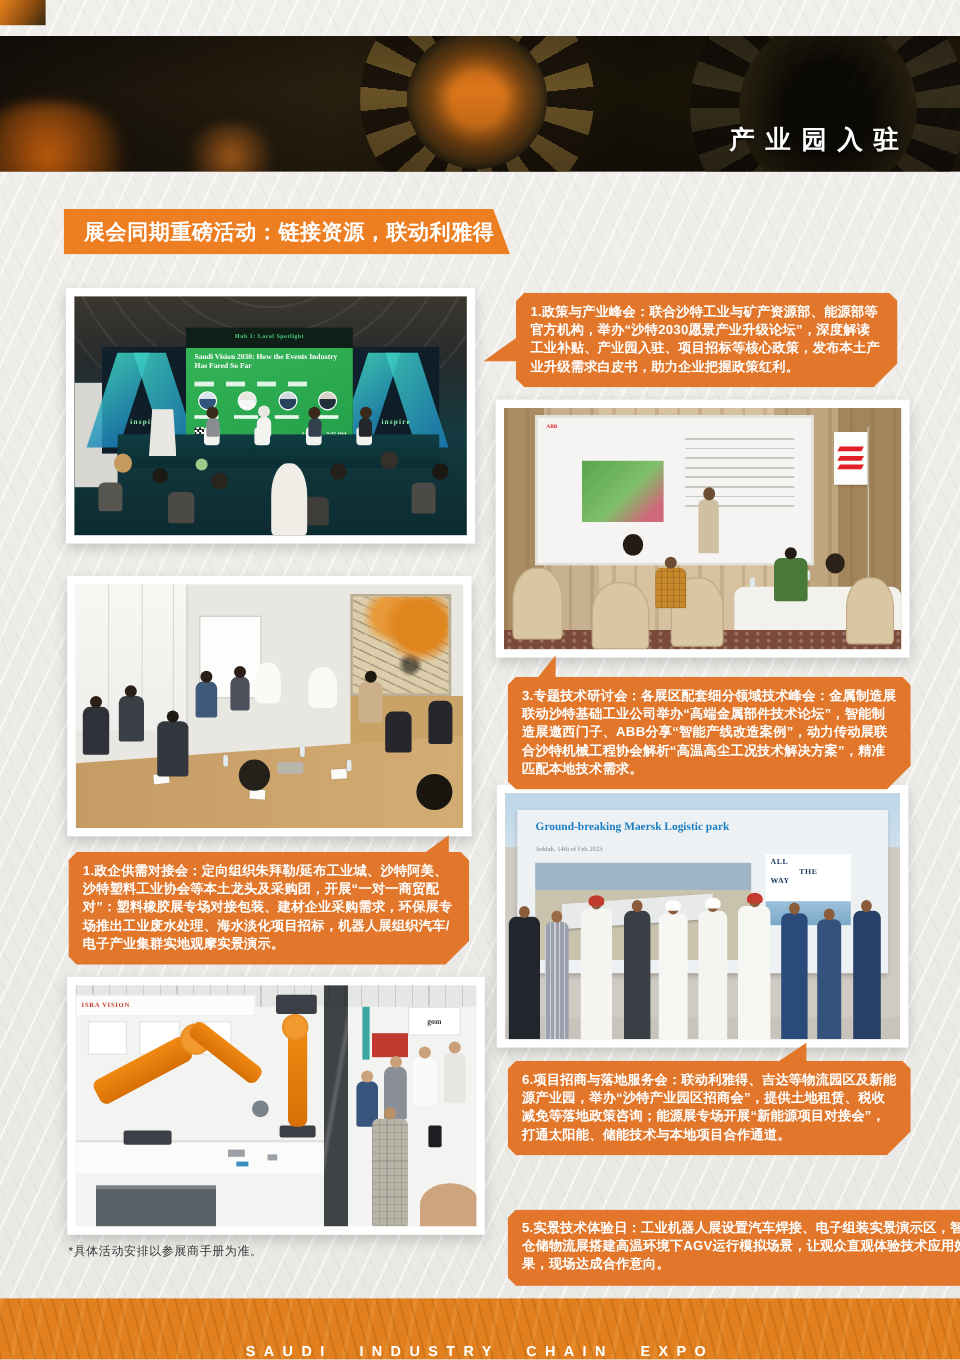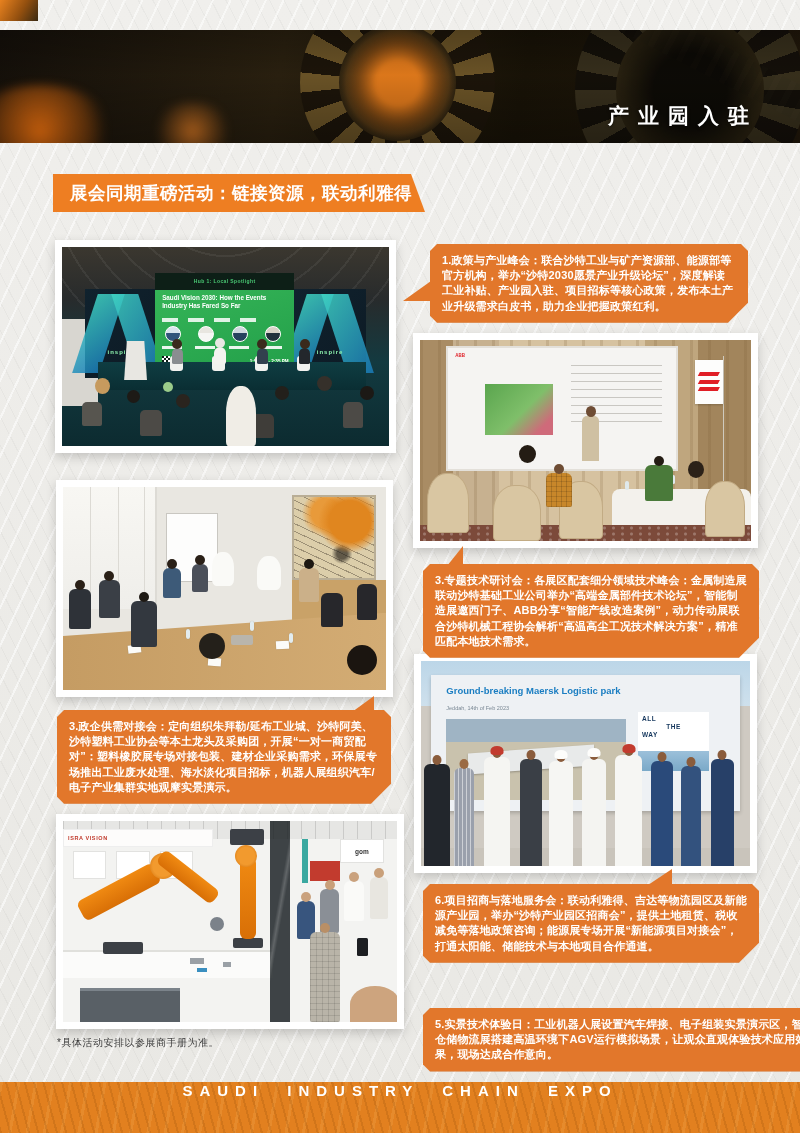--- a/index.html
+++ b/index.html
@@ -51,21 +51,21 @@
     letter-spacing:9px;text-shadow:0 1px 3px rgba(0,0,0,.6);}
 
   
   .banner{left:53px;top:174px;width:372px;height:38px;background:var(--banner-orange);
     clip-path:polygon(0 0,calc(100% - 14px) 0,100% 100%,0 100%);
     display:flex;align-items:center;padding-left:17px;
     color:#fff;font-weight:bold;font-size:17.5px;letter-spacing:.5px;}
 
   
   .photo{background:#fff;padding:7px;box-shadow:0 4px 10px rgba(0,0,0,.18);}
-  .scene{position:relative;width:100%;height:100%;overflow:hidden;}
+  .scene{position:relative;width:100%;height:100%;overflow:hidden;font-family:Liberation Serif, serif;}
   .ph1{left:55px;top:240px;width:341px;height:213px;}
   .ph2{left:413px;top:333px;width:345px;height:215px;}
   .ph3{left:56px;top:480px;width:337px;height:217px;}
   .ph4{left:414px;top:654px;width:343px;height:219px;}
   .ph5{left:56px;top:814px;width:348px;height:215px;}
 
   
   .obox{background:var(--orange);color:#fff;font-weight:bold;font-size:11px;
     line-height:1.38;letter-spacing:.2px;padding:9px 12px;
     clip-path:polygon(7px 0,calc(100% - 7px) 0,100% 7px,100% calc(100% - 20px),calc(100% - 20px) 100%,7px 100%,0 calc(100% - 7px),0 7px);
@@ -81,22 +81,22 @@
   .ptr-b3{left:352px;top:696px;border-bottom:16px solid var(--orange);border-left:22px solid transparent;}
   .ptr-b4{left:648px;top:869px;border-bottom:16px solid var(--orange);border-left:24px solid transparent;}
 
   .footnote{left:57px;top:1036px;font-size:10px;color:#3a3a3a;letter-spacing:.5px;}
 
   
   .footer{left:0;top:1082px;width:800px;height:51px;background:var(--footer-orange);
     background-image:
       repeating-linear-gradient(75deg, rgba(120,60,0,.16) 0 2px, transparent 2px 9px),
       repeating-linear-gradient(100deg, rgba(255,200,120,.15) 0 3px, transparent 3px 17px);
-    display:flex;align-items:flex-start;justify-content:center;
-    color:#fff;font-weight:bold;font-size:15px;letter-spacing:7px;word-spacing:12px;}
+    display:flex;align-items:flex-end;justify-content:center;
+    color:#fff;font-weight:bold;font-size:12px;letter-spacing:7px;word-spacing:12px;}
 
   
   .fig{position:absolute;border-radius:6px 6px 2px 2px;}
   .fig::before{content:"";position:absolute;left:50%;transform:translateX(-50%);
     top:-9px;width:10px;height:10px;border-radius:50%;background:var(--head,#2a2118);}
   .head{position:absolute;border-radius:50%;}
 
   
   .p1{background:linear-gradient(180deg,#3b372f 0%,#282b2c 26%,#133a40 58%,#0c2b30 100%);}
   .p1-ceil{left:0;top:0;width:100%;height:30%;
@@ -424,21 +424,21 @@
   </div>
 </div>
 
 <div class="abs ptr ptr-b1"></div>
 <div class="abs obox b1">1.政策与产业峰会：联合沙特工业与矿产资源部、能源部等官方机构，举办“沙特2030愿景产业升级论坛”，深度解读工业补贴、产业园入驻、项目招标等核心政策，发布本土产业升级需求白皮书，助力企业把握政策红利。</div>
 
 <div class="abs ptr ptr-b2"></div>
 <div class="abs obox b2">3.专题技术研讨会：各展区配套细分领域技术峰会：金属制造展联动沙特基础工业公司举办“高端金属部件技术论坛”，智能制造展邀西门子、ABB分享“智能产线改造案例”，动力传动展联合沙特机械工程协会解析“高温高尘工况技术解决方案”，精准匹配本地技术需求。</div>
 
 <div class="abs ptr ptr-b3"></div>
-<div class="abs obox b3">3.政企供需对接会：定向组织朱拜勒/延布工业城、沙特阿美、沙特塑料工业协会等本土龙头及采购团，开展“一对一商贸配对”：塑料橡胶展专场对接包装、建材企业采购需求，环保展专场推出工业废水处理、海水淡化项目招标，机器人展组织汽车/电子产业集群实地观摩实景演示。</div>
+<div class="abs obox b3">1.政企供需对接会：定向组织朱拜勒/延布工业城、沙特阿美、沙特塑料工业协会等本土龙头及采购团，开展“一对一商贸配对”：塑料橡胶展专场对接包装、建材企业采购需求，环保展专场推出工业废水处理、海水淡化项目招标，机器人展组织汽车/电子产业集群实地观摩实景演示。</div>
 
 <div class="abs ptr ptr-b4"></div>
 <div class="abs obox b4">6.项目招商与落地服务会：联动利雅得、吉达等物流园区及新能源产业园，举办“沙特产业园区招商会”，提供土地租赁、税收减免等落地政策咨询；能源展专场开展“新能源项目对接会”，打通太阳能、储能技术与本地项目合作通道。</div>
 
 <div class="abs obox b5">5.实景技术体验日：工业机器人展设置汽车焊接、电子组装实景演示区，智慧仓储物流展搭建高温环境下AGV运行模拟场景，让观众直观体验技术应用效果，现场达成合作意向。</div>
 
 <div class="abs footnote">*具体活动安排以参展商手册为准。</div>
 
 <footer class="abs footer">
   <span>SAUDI INDUSTRY CHAIN EXPO</span>

